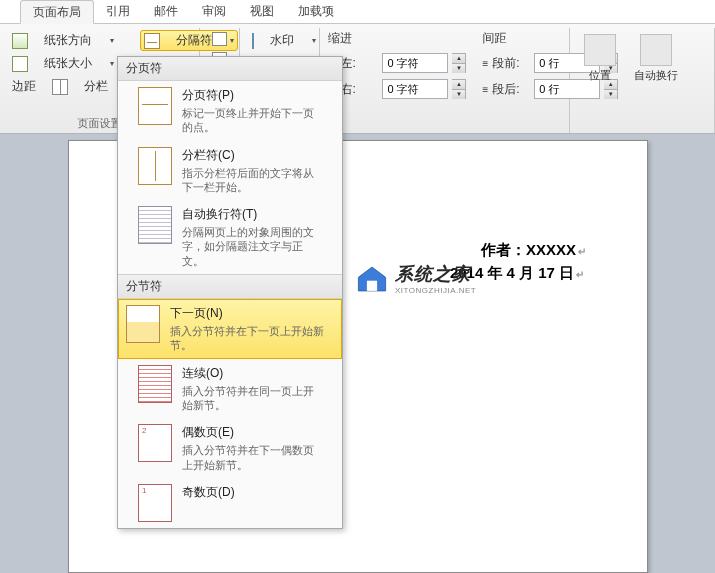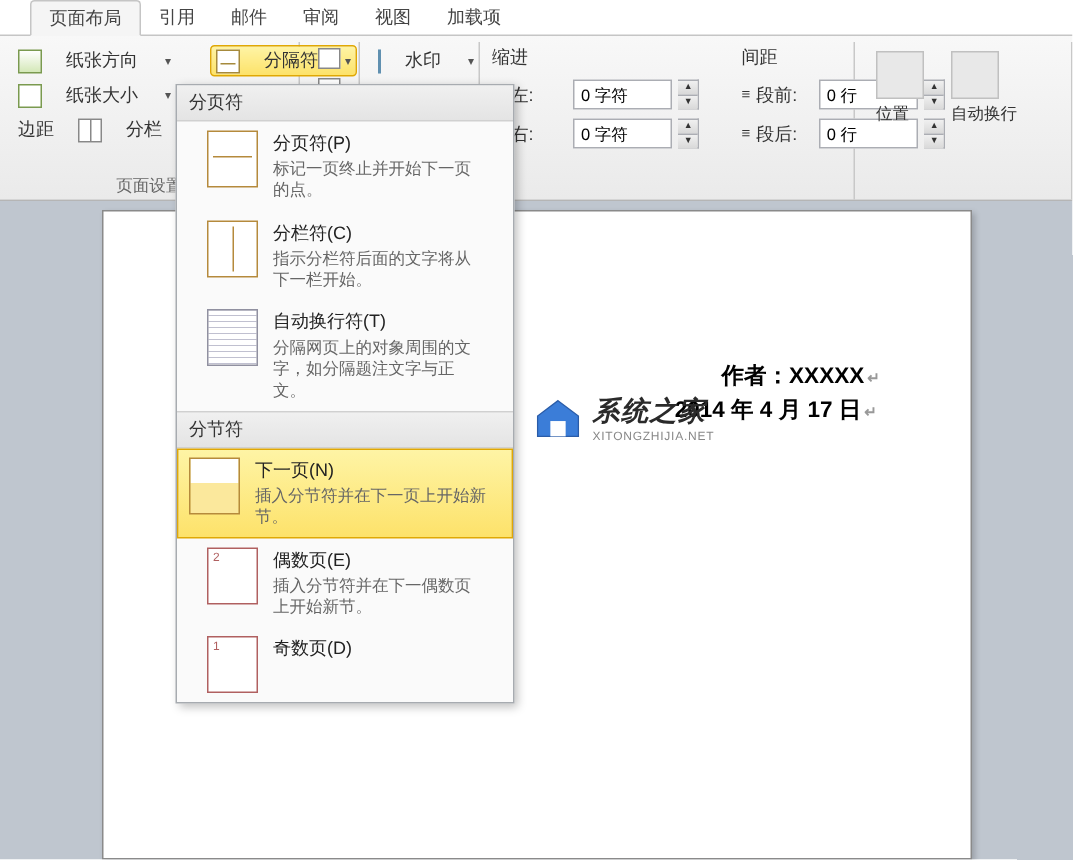--- a/index.html
+++ b/index.html
@@ -19,21 +19,21 @@
 .dd-arrow { font-size: 8px; color: #555; margin-left: 2px; }
 .icon-sq { width: 16px; height: 16px; display: inline-flex; align-items: center; justify-content: center; }
 
 .spin-row { display: flex; align-items: center; gap: 4px; font-size: 12px; color: #333; }
 .spin-row .lbl { width: 38px; }
 .spin-input { width: 66px; height: 20px; border: 1px solid #abadb3; background: #fff; padding: 0 4px; font-size: 11px; }
 .spin-ctrl { width: 14px; height: 20px; display: flex; flex-direction: column; border: 1px solid #abadb3; border-left: none; }
 .spin-ctrl span { flex: 1; background: linear-gradient(#f0f0f0,#d8d8d8); font-size: 6px; text-align: center; line-height: 9px; cursor: pointer; }
 .spin-ctrl span:first-child { border-bottom: 1px solid #abadb3; }
 
-.big-btn { display: flex; flex-direction: column; gap: 2px; font-size: 11px; color: #333; padding: 4px 6px; cursor: pointer; }
+.big-btn { display: flex; flex-direction: column; align-items: center; gap: 2px; font-size: 11px; color: #333; padding: 4px 6px; cursor: pointer; }
 .big-btn .bi { width: 32px; height: 32px; background: #e8e8e8; border: 1px solid #c0c0c0; }
 
 
 .dropdown { position: absolute; left: 117px; top: 56px; width: 226px; background: #fafafa; border: 1px solid #a7abb0; box-shadow: 2px 2px 6px rgba(0,0,0,0.25); z-index: 100; }
 .dd-section-hdr { background: linear-gradient(#f0f0f0,#e4e4e4); border-top: 1px solid #d0d0d0; border-bottom: 1px solid #d0d0d0; font-size: 12px; color: #333; padding: 3px 8px; }
 .dd-section-hdr:first-child { border-top: none; }
 .dd-item { display: flex; gap: 10px; padding: 6px 20px; cursor: pointer; }
 .dd-item.hover { background: linear-gradient(#fef4a5, #fde26a); border: 1px solid #e0a804; padding: 5px 7px; }
 .dd-icon { width: 34px; height: 38px; background: #fff; border: 1px solid #b0b0b0; flex-shrink: 0; }
 .dd-text { font-size: 12px; }
@@ -140,21 +140,21 @@
 
   <div class="group" style="width:80px">
     <div class="btn-sm">
       <span class="icon-sq ico-water"></span>
       <span>水印</span>
       <span class="dd-arrow">▾</span>
     </div>
   </div>
 
   <div class="group" style="width:250px">
-    <div class="group-content" style="gap:28px">
+    <div class="group-content" style="gap:16px">
       <div class="col" style="gap:6px">
         <div style="font-size:12px;color:#333">缩进</div>
         <div class="spin-row">
           <span style="font-size:10px">➡</span>
           <span class="lbl">左:</span>
           <input class="spin-input" value="0 字符" style="">
           <div class="spin-ctrl">
               <span>▲</span>
               <span>▼</span>
             </div>
@@ -260,20 +260,27 @@
   <div class="dd-section-hdr">分节符</div>
 
   <div class="dd-item hover">
     <div class="dd-icon di-next"></div>
     <div class="dd-text">
       <div class="dd-title">下一页(N)</div>
       <div class="dd-desc">插入分节符并在下一页上开始新节。</div>
     </div>
   </div>
   <div class="dd-item">
+    <div class="dd-icon di-cont"></div>
+    <div class="dd-text">
+      <div class="dd-title">连续(O)</div>
+      <div class="dd-desc">插入分节符并在同一页上开始新节。</div>
+    </div>
+  </div>
+  <div class="dd-item">
     <div class="dd-icon di-even"></div>
     <div class="dd-text">
       <div class="dd-title">偶数页(E)</div>
       <div class="dd-desc">插入分节符并在下一偶数页上开始新节。</div>
     </div>
   </div>
   <div class="dd-item">
     <div class="dd-icon di-odd"></div>
     <div class="dd-text">
       <div class="dd-title">奇数页(D)</div>

